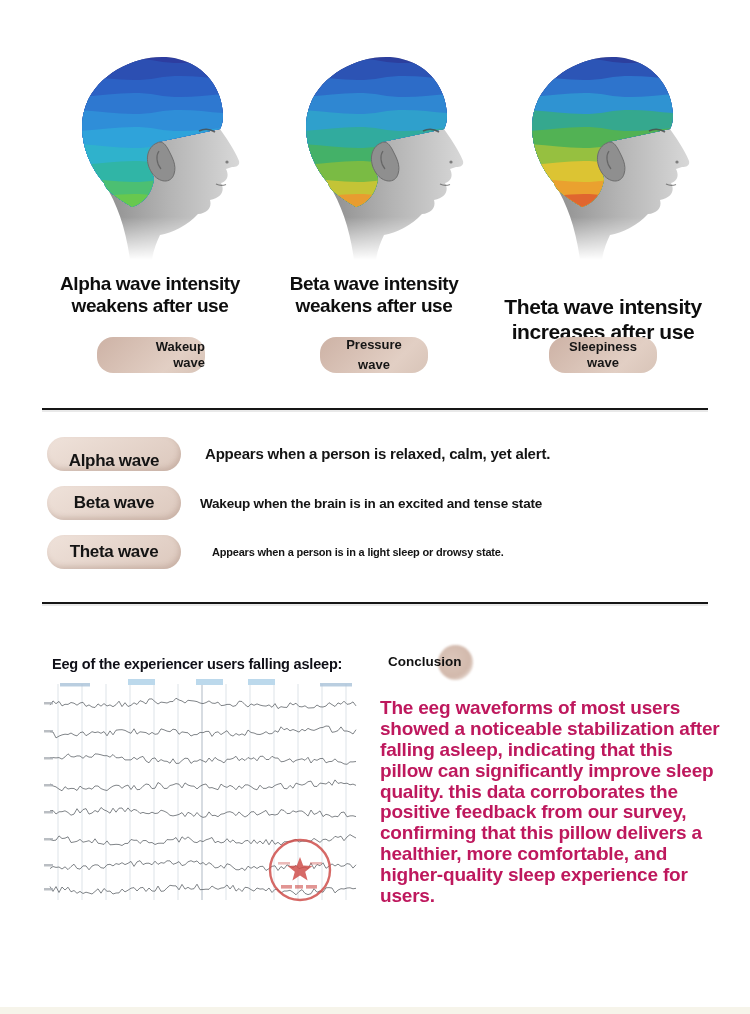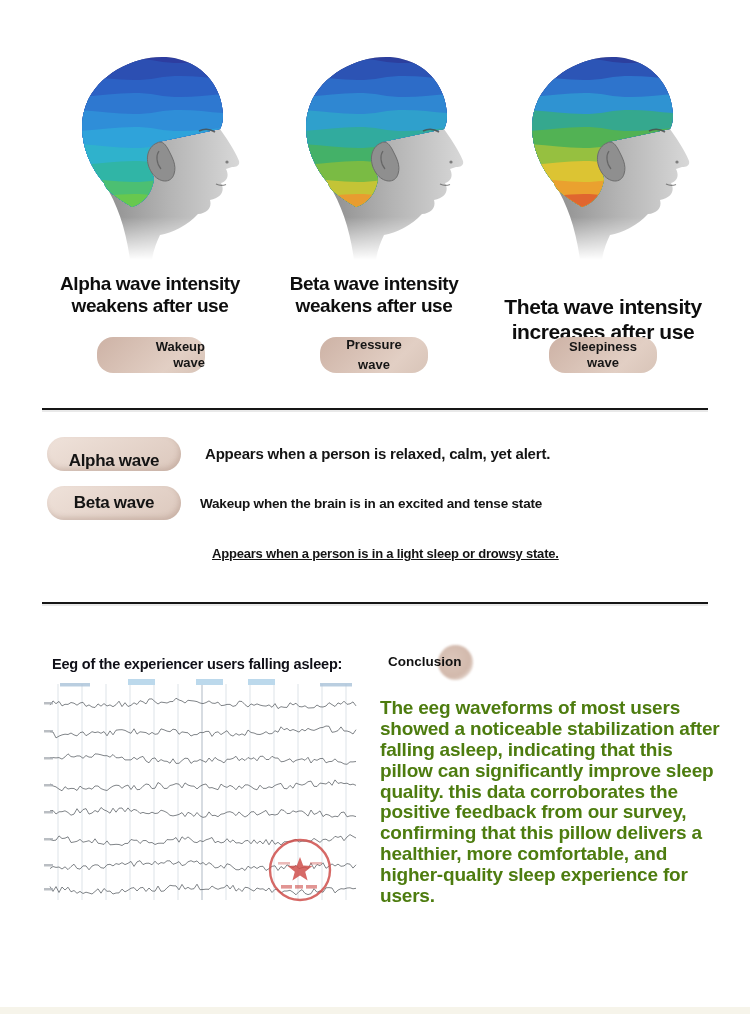--- a/index.html
+++ b/index.html
@@ -37,21 +37,21 @@
   .eeg-title{position:absolute;left:52px;top:656px;font-weight:bold;font-size:14.5px;
              color:#101018;letter-spacing:-0.2px;}
   #eeg-box{position:absolute;left:42px;top:676px;width:320px;height:232px;background:#ffffff;}
   #eeg-box svg{width:100%;height:100%;display:block;}
 
   .conclusion-blob{position:absolute;left:438px;top:645px;width:35px;height:35px;border-radius:50%;
                    background:radial-gradient(circle at 40% 40%,#dcc6ba,#d2b9ac 60%,rgba(210,185,172,0));
                    filter:blur(1px);}
   .conclusion-label{position:absolute;left:388px;top:654px;font-weight:bold;font-size:13.5px;color:#111;}
   .conclusion-text{position:absolute;left:380px;top:698px;width:345px;
-                   font-weight:bold;font-size:19px;line-height:1.1;color:#4d7c0f;letter-spacing:-0.2px;}
+                   font-weight:bold;font-size:19px;line-height:1.1;color:#be185d;letter-spacing:-0.2px;}
 
   .footer-strip{position:absolute;left:0;bottom:0;width:750px;height:7px;background:#f6f4ea;}
 </style>
 </head>
 <body>
 
 <div id="page">
 
   <div class="head-col" style="left:40px;">
     <svg class="head-svg" viewBox="0 0 190 215">
@@ -213,21 +213,24 @@
   <div class="wave-pill" style="top:437px;align-items:flex-end;">
     <span>Alpha wave</span>
   </div>
   <div class="wave-desc" style="left:205px;top:445px;font-size:15px;">Appears when a person is relaxed, calm, yet alert.</div>
 
   <div class="wave-pill" style="top:486px;">
     <span>Beta wave</span>
   </div>
   <div class="wave-desc" style="left:200px;top:496px;font-size:13.5px;">Wakeup when the brain is in an excited and tense state</div>
 
-  <div class="wave-desc" style="left:212px;top:546px;font-size:13px;text-decoration:underline;">Appears when a person is in a light sleep or drowsy state.</div>
+  <div class="wave-pill" style="top:535px;">
+    <span>Theta wave</span>
+  </div>
+  <div class="wave-desc" style="left:212px;top:546px;font-size:11px;">Appears when a person is in a light sleep or drowsy state.</div>
 
   <div class="divider" style="top:602px;"></div>
 
   <div class="eeg-title">Eeg of the experiencer users falling asleep:</div>
 
   <div id="eeg-box">
     <svg viewBox="0 0 320 232">
       <g id="eeg-grid">
           <line x1="16" y1="8" x2="16" y2="224" stroke="#dde3e8" stroke-width="1"></line>
           <line x1="40" y1="8" x2="40" y2="224" stroke="#dde3e8" stroke-width="1"></line>

